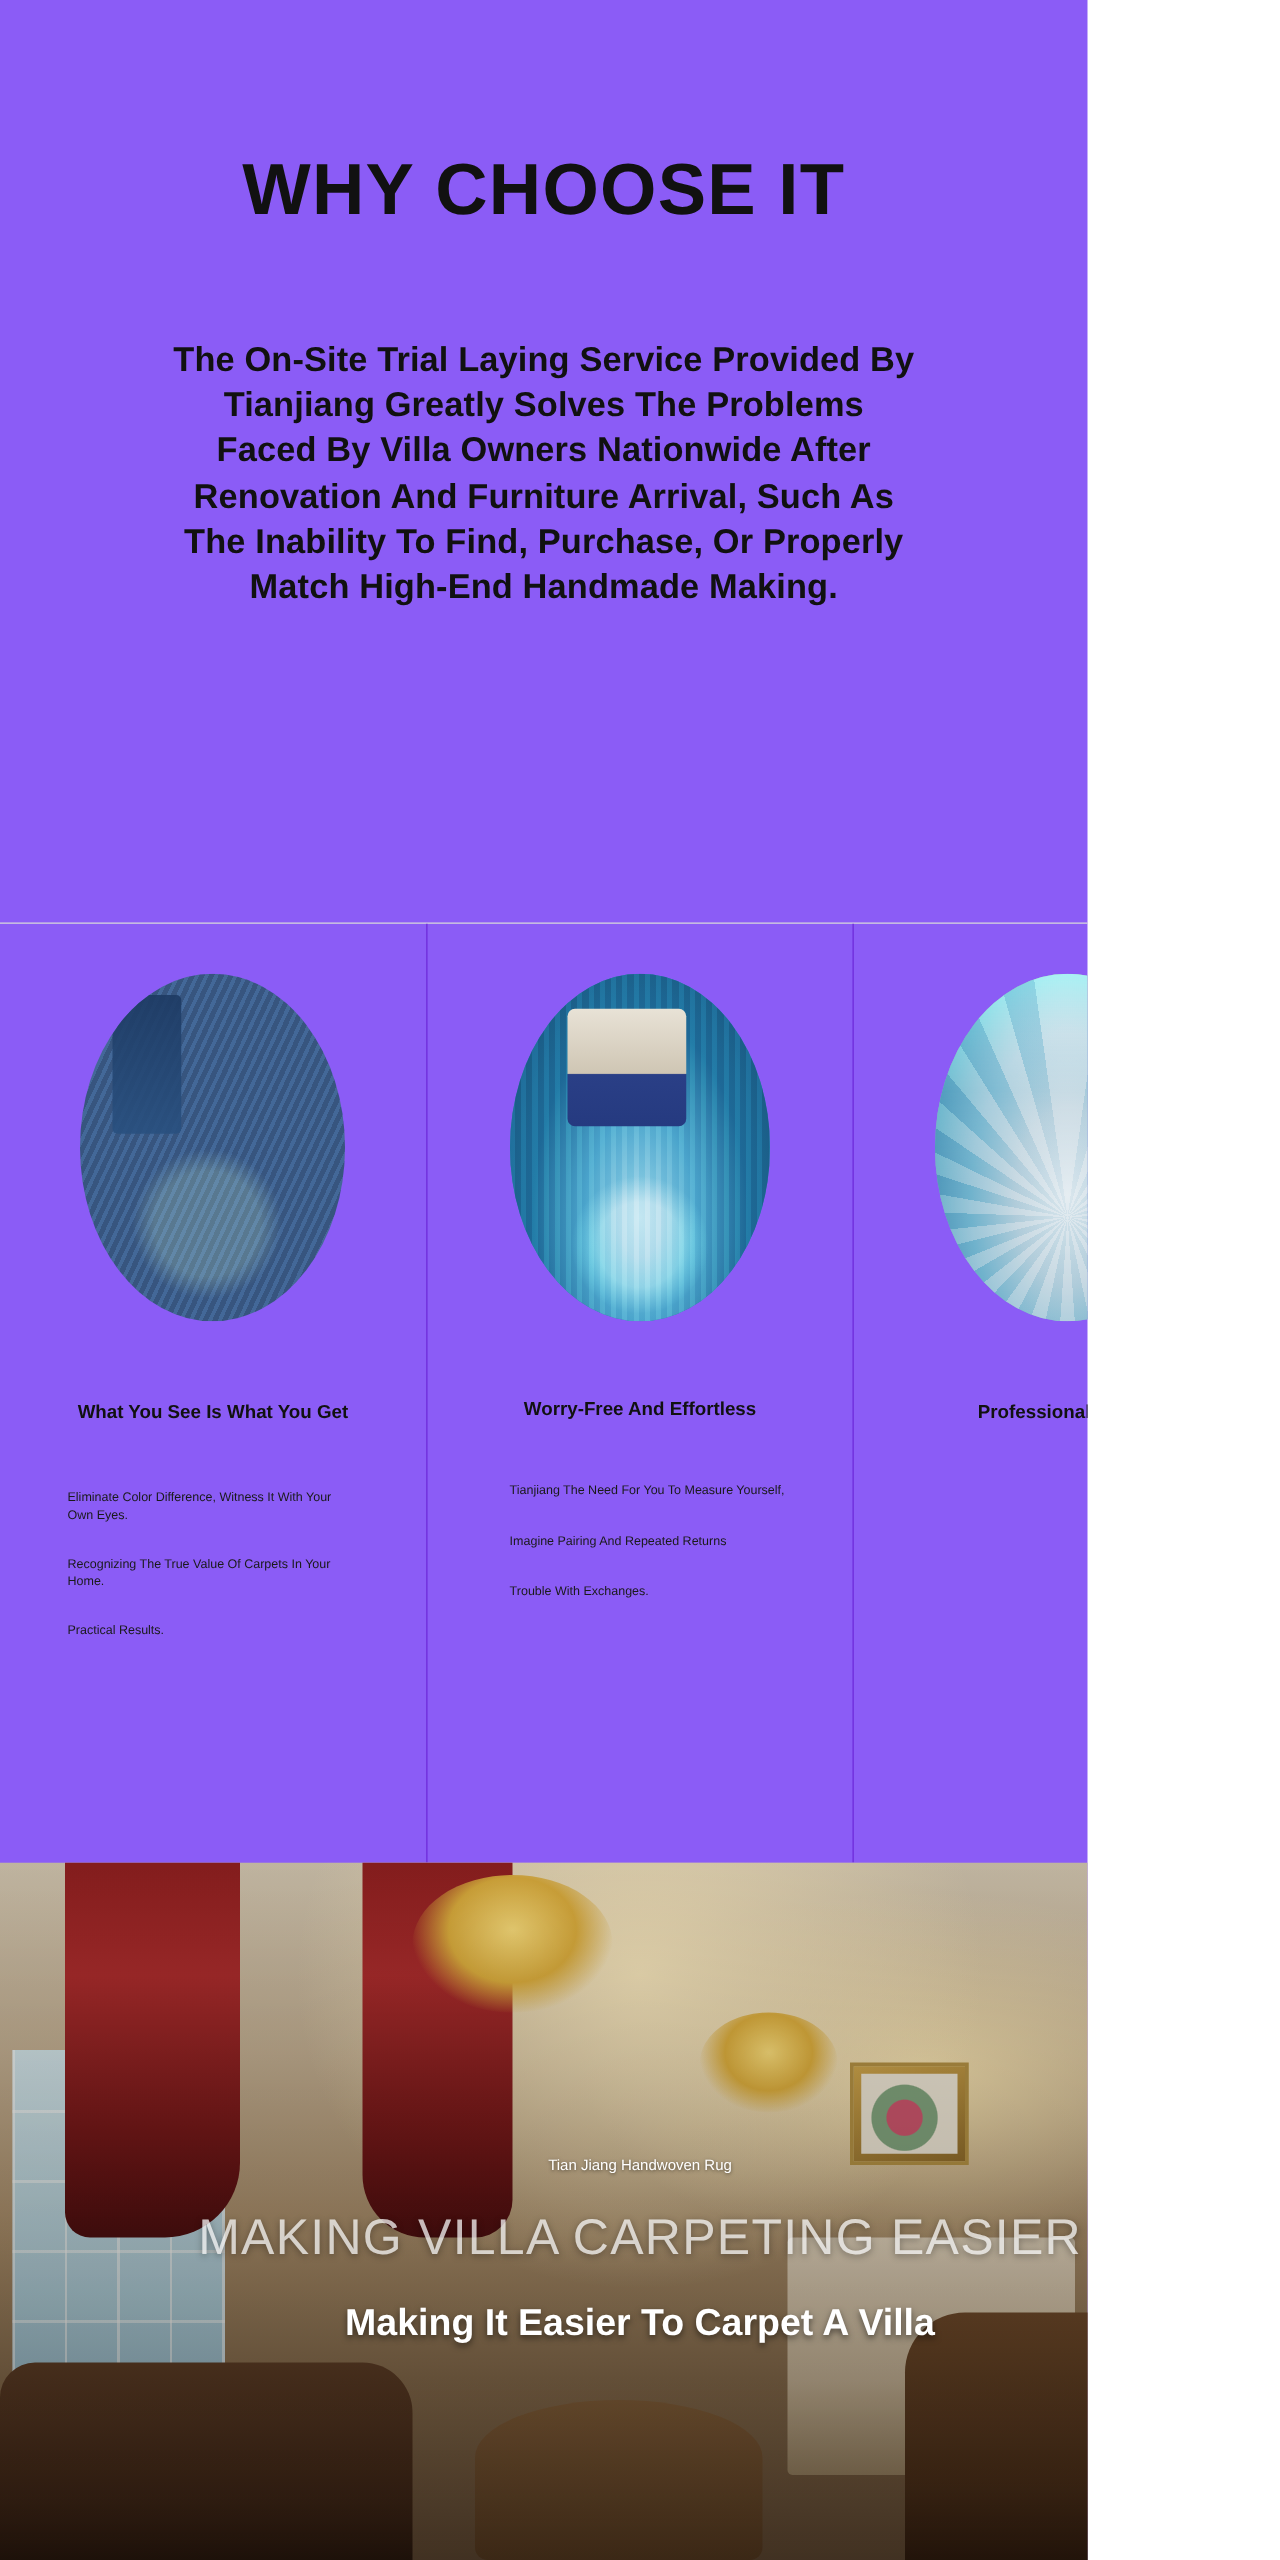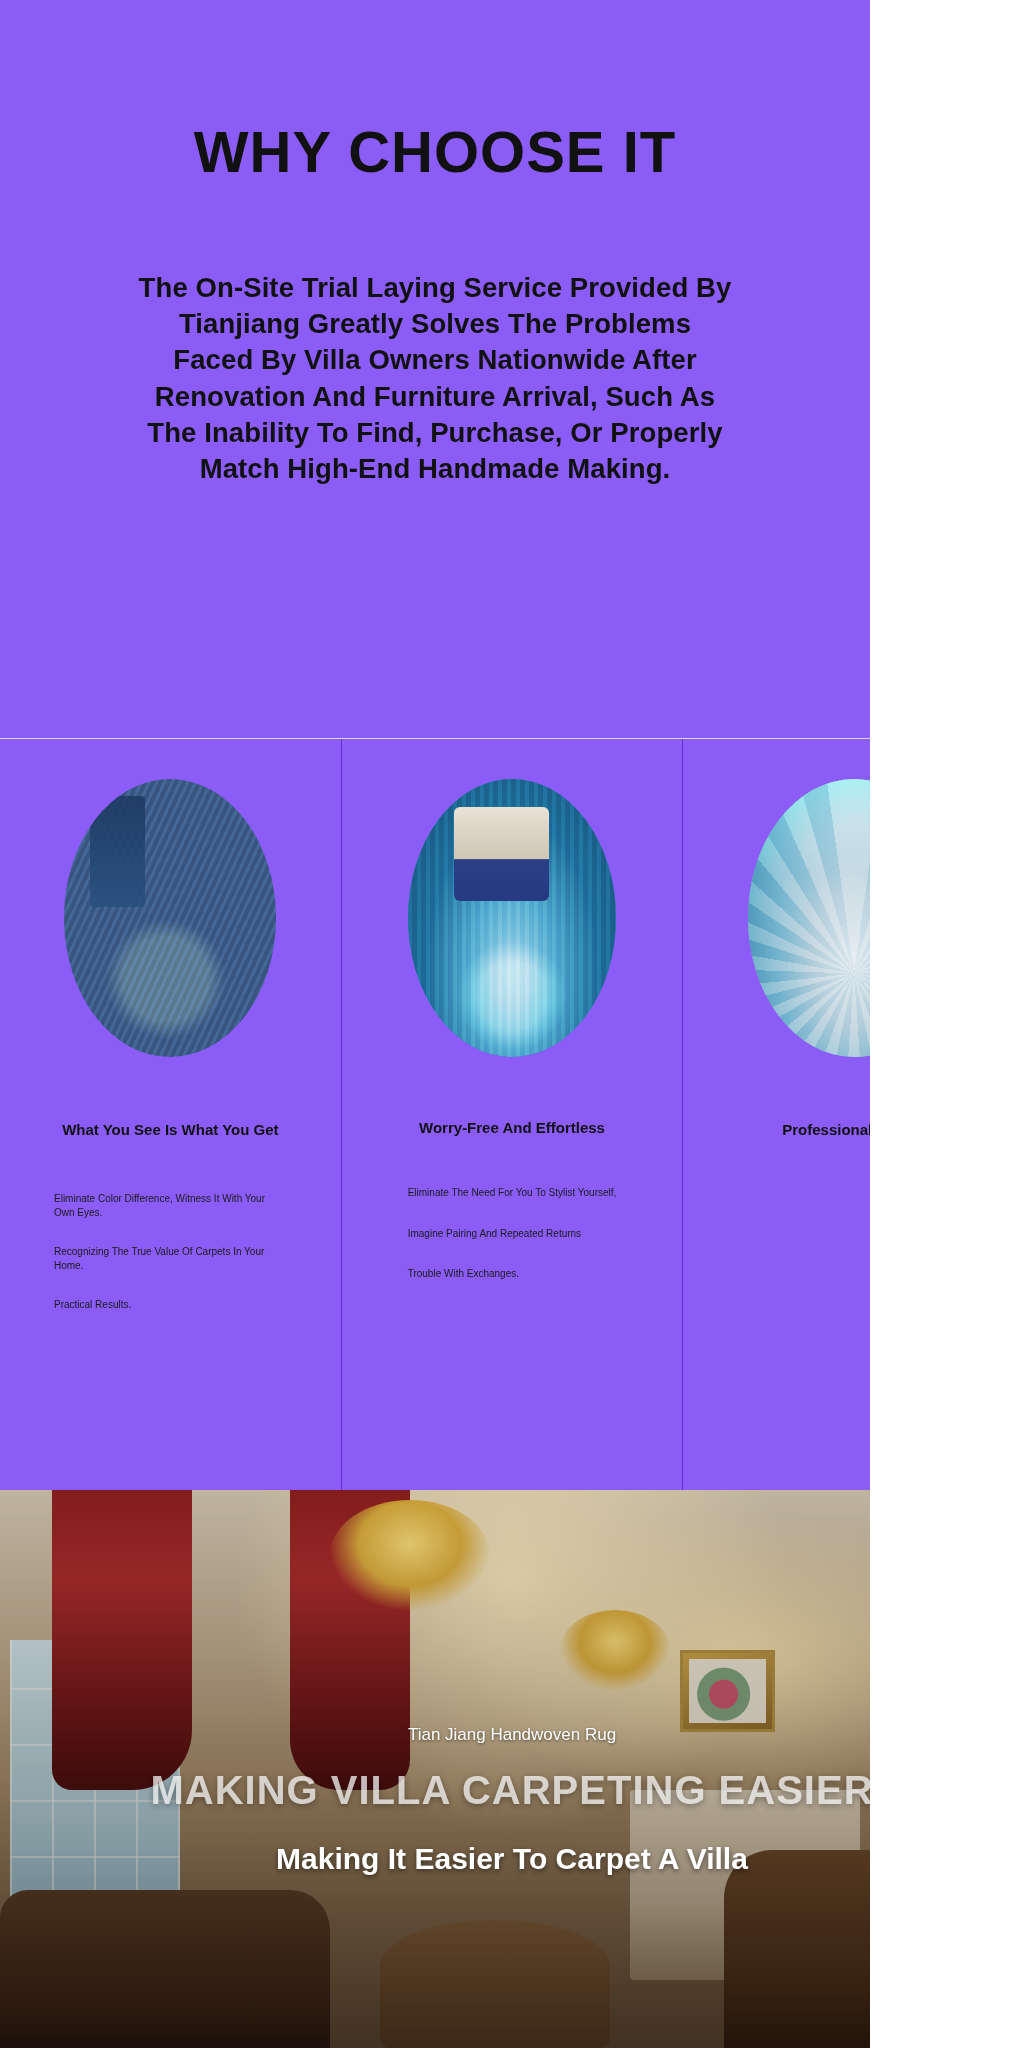--- a/index.html
+++ b/index.html
@@ -280,28 +280,28 @@
   }
 
   .banner-text {
     position: absolute;
     left: 0; right: 0;
     text-align: center;
     color: #ffffff;
   }
   .banner-kicker {
     top: 235px;
-    font-size: 17px;
+    font-size: 12px;
     font-weight: 400;
     text-shadow: 0 1px 3px rgba(0,0,0,.55);
   }
   .banner-watermark {
     top: 278px;
     font-size: 40px;
-    font-weight: 700;
+    font-weight: 400;
     letter-spacing: 1px;
     color: rgba(255,255,255,.72);
     text-shadow: 0 2px 6px rgba(0,0,0,.35);
   }
   .banner-headline {
     top: 352px;
     font-size: 30px;
     font-weight: 700;
     text-shadow: 0 2px 5px rgba(0,0,0,.5);
   }
@@ -332,21 +332,21 @@
         <div class="col-line">Practical Results.</div>
       </div>
     </div>
 
     <div class="col col-2">
       <div class="col-img-wrap">
         <div class="col-img img-b"></div>
       </div>
       <div class="col-title">Worry-Free And Effortless</div>
       <div class="col-lines">
-        <div class="col-line">Eliminate The Need For You To Stylist Yourself,</div>
+        <div class="col-line">Tianjiang The Need For You To Measure Yourself,</div>
         <div class="col-line">Imagine Pairing And Repeated Returns</div>
         <div class="col-line">Trouble With Exchanges.</div>
       </div>
     </div>
 
     <div class="col col-3">
       <div class="col-img-wrap">
         <div class="col-img img-c"></div>
       </div>
       <div class="col-title">Professional Advice</div>

